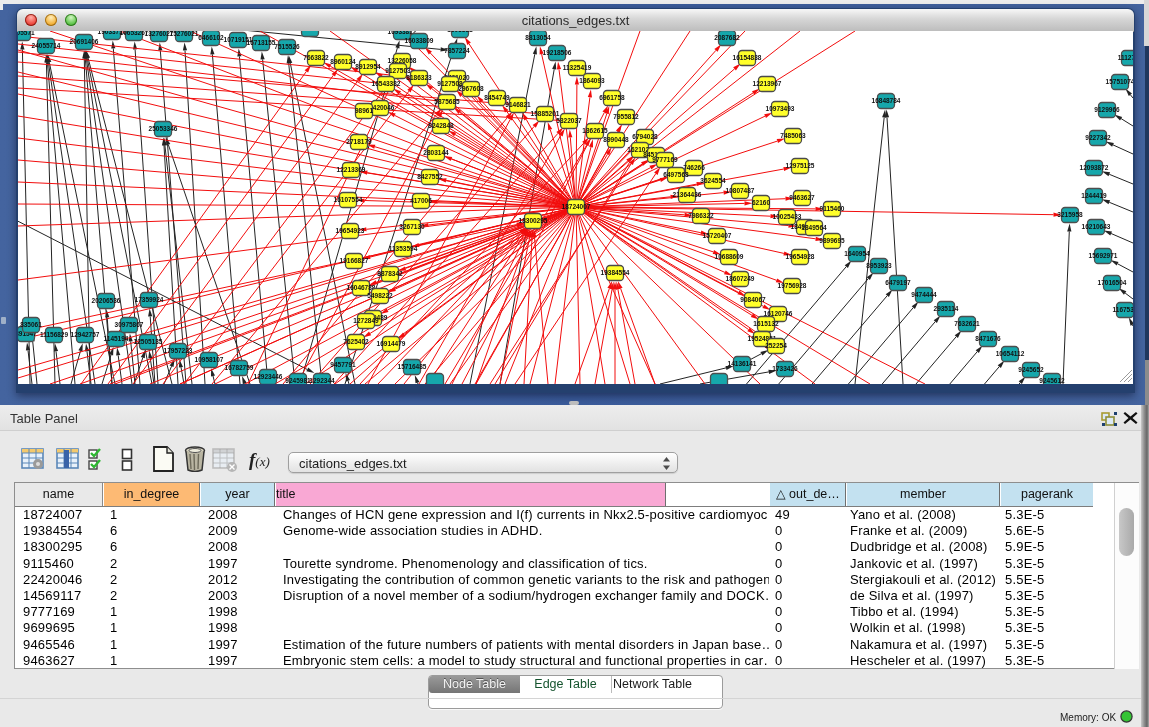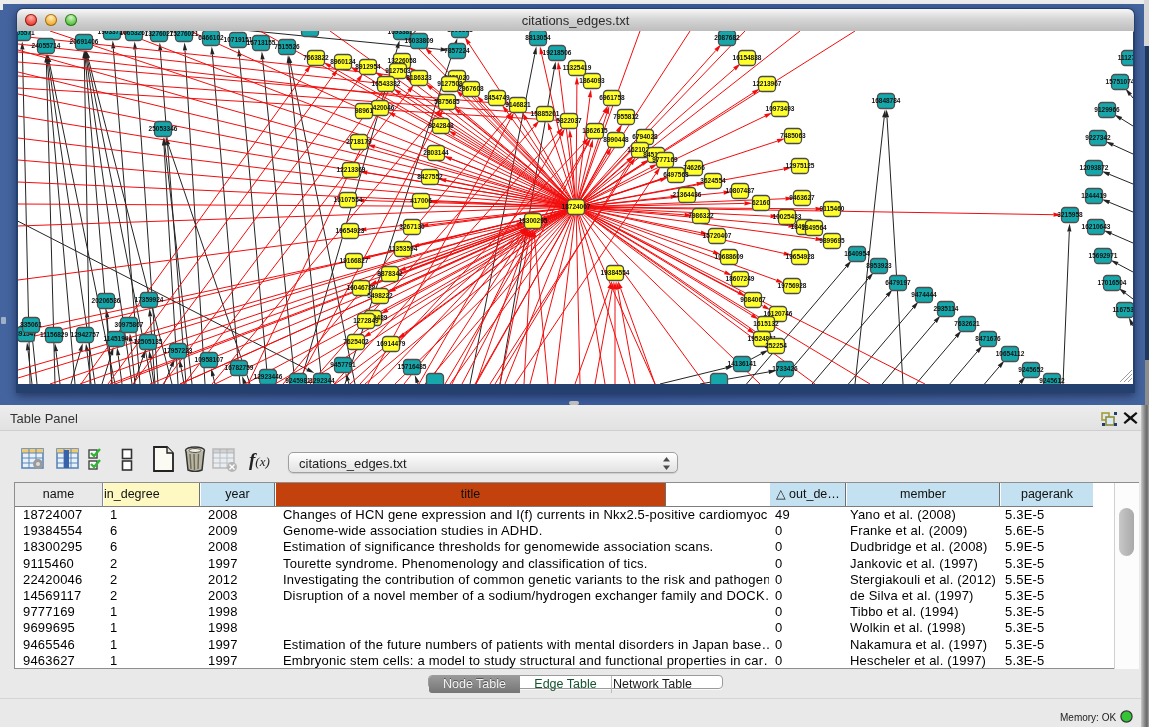--- a/index.html
+++ b/index.html
@@ -831,23 +831,23 @@
     <svg class="abs" style="right:6px;top:3px" width="9" height="15" viewBox="0 0 9 15">
       <path d="M4.5 1 L8 5.5 L1 5.5 Z" fill="#4b4b4b"></path>
           <path d="M4.5 14 L8 9.5 L1 9.5 Z" fill="#4b4b4b"></path>
     </svg>
   </div>
 
   
   <div class="abs" style="left:14px;top:77px;width:1125px;height:187px;background:#fff;border:1px solid #8e8e8e;border-right:none"></div>
   <div class="abs" style="left:15px;top:78px;height:23px;width:1124px;font-size:12.5px;color:#111">
     <div class="abs" style="left:0;top:0;width:88px;height:23px;background:#e9e9e9;border-right:1px solid #8a8a8a;text-align:center;line-height:23px">name</div>
-    <div class="abs" style="left:89px;top:0;width:96px;height:23px;background:#fef9c3;border-right:1px solid #6f6f6f;text-align:left;line-height:23px">in_degree</div>
+    <div class="abs" style="left:89px;top:0;width:96px;height:23px;background:#fdba74;border-right:1px solid #6f6f6f;text-align:center;line-height:23px">in_degree</div>
     <div class="abs" style="left:186px;top:0;width:74px;height:23px;background:#c3e1f0;border-right:1px solid #6f6f6f;text-align:center;line-height:23px">year</div>
-    <div class="abs" style="left:261px;top:0;width:390px;height:23px;background:#c2410c;border-right:1px solid #6f6f6f;text-align:center;line-height:23px">title</div>
+    <div class="abs" style="left:261px;top:0;width:390px;height:23px;background:#f9a8d4;border-right:1px solid #6f6f6f;text-align:left;line-height:23px">title</div>
     <div class="abs" style="left:755px;top:0;width:76px;height:23px;background:#c3e1f0;border-right:1px solid #6f6f6f;line-height:23px"><span style="margin-left:6px">△ out_de…</span></div>
     <div class="abs" style="left:832px;top:0;width:153px;height:23px;background:#c3e1f0;border-right:1px solid #6f6f6f;text-align:center;line-height:23px">member</div>
     <div class="abs" style="left:986px;top:0;width:92px;height:23px;background:#c3e1f0;text-align:center;line-height:23px">pagerank</div>
     <div class="abs" style="left:0;top:23px;width:1078px;height:1px;background:#7d7d7d"></div>
   </div>
   <div class="abs" style="left:15px;top:102px;width:1100px;font-size:13px;letter-spacing:.2px;color:#000">
         <div class="abs" style="left:0;top:0.0px;width:1124px;height:16px;line-height:16px;white-space:nowrap">
           <span class="abs" style="left:8px">18724007</span>
           <span class="abs" style="left:95px">1</span>
           <span class="abs" style="left:193px">2008</span>
@@ -862,21 +862,20 @@
           <span class="abs" style="left:193px">2009</span>
           <span class="abs" style="left:268px;width:486px;overflow:hidden">Genome-wide association studies in ADHD.</span>
           <span class="abs" style="left:760px">0</span>
           <span class="abs" style="left:835px">Franke et al. (2009)</span>
           <span class="abs" style="left:990px">5.6E-5</span>
         </div>
         <div class="abs" style="left:0;top:32.4px;width:1124px;height:16px;line-height:16px;white-space:nowrap">
           <span class="abs" style="left:8px">18300295</span>
           <span class="abs" style="left:95px">6</span>
           <span class="abs" style="left:193px">2008</span>
-          <span class="abs" style="left:268px;width:486px;overflow:hidden">Estimation of significance thresholds for genomewide association scans.</span>
           <span class="abs" style="left:760px">0</span>
           <span class="abs" style="left:835px">Dudbridge et al. (2008)</span>
           <span class="abs" style="left:990px">5.9E-5</span>
         </div>
         <div class="abs" style="left:0;top:48.6px;width:1124px;height:16px;line-height:16px;white-space:nowrap">
           <span class="abs" style="left:8px">9115460</span>
           <span class="abs" style="left:95px">2</span>
           <span class="abs" style="left:193px">1997</span>
           <span class="abs" style="left:268px;width:486px;overflow:hidden">Tourette syndrome. Phenomenology and classification of tics.</span>
           <span class="abs" style="left:760px">0</span>
@@ -935,21 +934,21 @@
           <span class="abs" style="left:835px">Hescheler et al. (1997)</span>
           <span class="abs" style="left:990px">5.3E-5</span>
         </div>
       </div>
 
   
   <div class="abs" style="left:1114px;top:78px;width:25px;height:186px;background:#fcfcfc;border-left:1px solid #d0d0d0"></div>
   <div class="abs" style="left:1119px;top:103px;width:15px;height:48px;background:linear-gradient(90deg,#c8c8c8,#a9a9a9);border-radius:8px"></div>
 
   
-  <div class="abs" style="left:428px;top:270px;width:295px;height:14px;border:1px solid #9b9b9b;border-radius:4px;background:#fff;font-size:12.5px;box-shadow:0 1px 0 rgba(255,255,255,.7)">
+  <div class="abs" style="left:428px;top:270px;width:295px;height:34px;border:1px solid #9b9b9b;border-radius:4px;background:#fff;font-size:12.5px;box-shadow:0 1px 0 rgba(255,255,255,.7)">
     <div class="abs" style="left:0;top:0;width:91px;height:17px;background:linear-gradient(#9a9a9a,#757575);border-radius:3px 0 0 3px;color:#f2f2f2;text-align:center;line-height:17px;text-shadow:0 -1px 0 #555">Node Table</div>
     <div class="abs" style="left:91px;top:0;width:92px;height:17px;color:#14532d;text-align:center;line-height:17px;border-right:1px solid #bbb">Edge Table</div>
     <div class="abs" style="left:184px;top:0;width:110px;height:17px;color:#1a1a1a;line-height:17px">Network Table</div>
   </div>
 
   <div class="abs" style="left:0;top:293px;width:1149px;height:1px;background:#d4d4d4"></div>
   <div class="abs" style="left:1060px;top:307px;font-size:10px;color:#222">Memory: OK</div>
   <svg class="abs" style="left:1120px;top:305px" width="13" height="13" viewBox="0 0 13 13">
         <circle cx="6.5" cy="6.5" r="5.6" fill="#35c435" stroke="#333" stroke-width="1.2"></circle>
       </svg>

